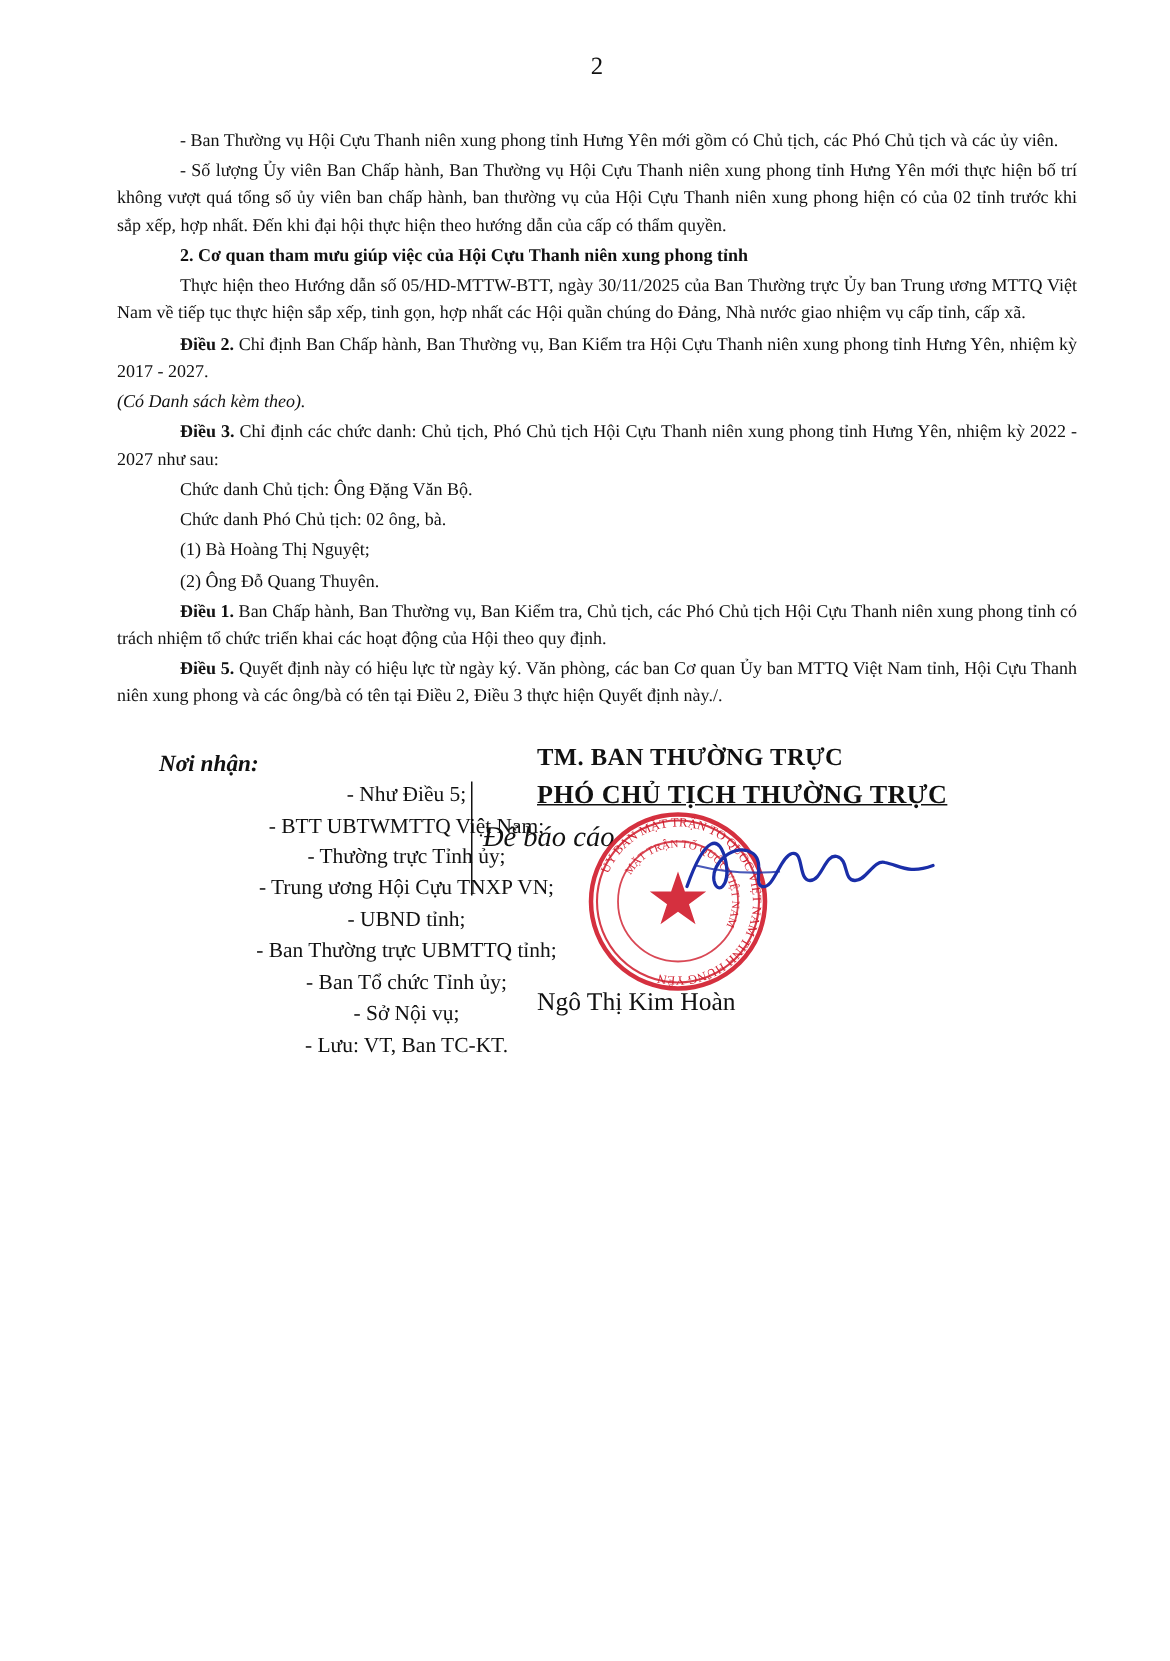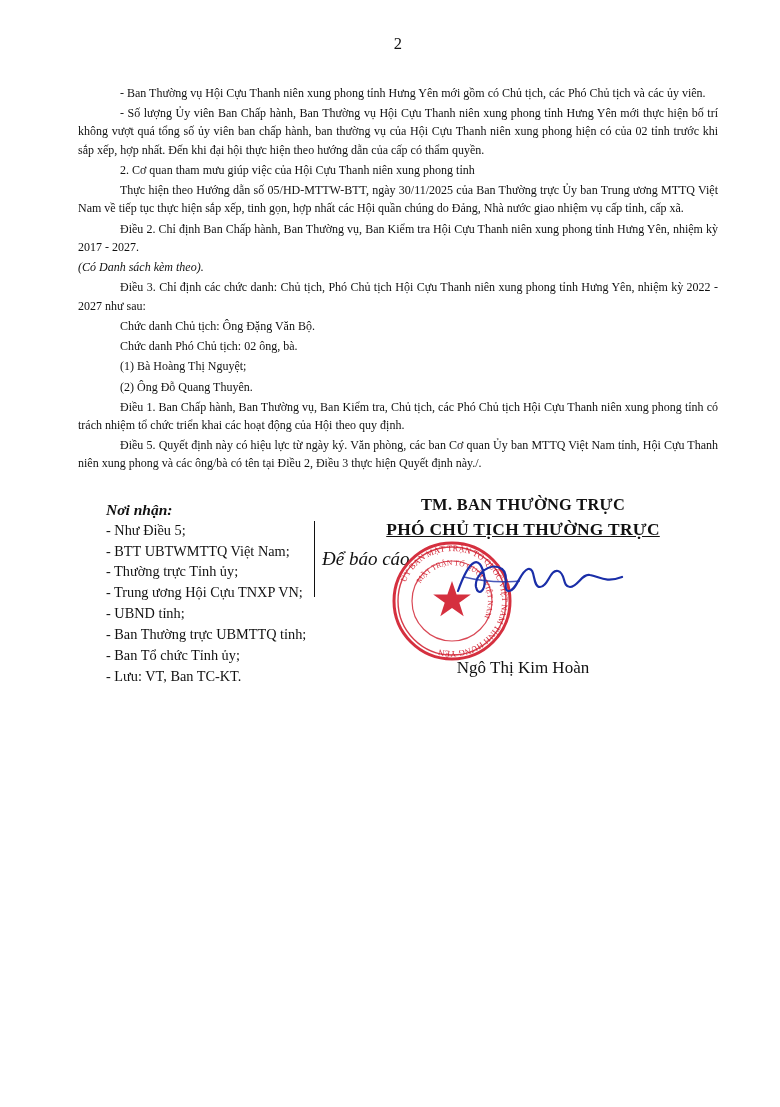--- a/index.html
+++ b/index.html
@@ -30,21 +30,21 @@
   .body-text p {
     margin: 0 0 2px 0;
     font-size: 12px;
     line-height: 1.52;
     text-align: justify;
     text-justify: inter-word;
   }
   .indent {
     text-indent: 42px;
   }
-  .bold { font-weight: normal; }
+  .bold { font-weight: bold; }
   .italic { font-style: italic; }
   .center { text-align: center; }
 
   
   .footer {
     position: relative;
     margin-top: 22px;
     height: 230px;
   }
   .recipients {
@@ -56,20 +56,21 @@
   .recipients .title {
     font-weight: bold;
     font-style: italic;
     font-size: 15.5px;
     margin-bottom: 1px;
   }
   .recipients ul {
     list-style: none;
     margin: 0;
     padding: 0;
+    text-align: center;
   }
   .recipients li {
     font-size: 14.3px;
     line-height: 1.46;
     white-space: nowrap;
   }
   .recip-bracket {
     position: absolute;
     left: 208px;
     top: 20px;
@@ -83,21 +84,21 @@
     top: 47px;
     font-size: 19px;
     font-style: italic;
   }
 
   .signblock {
     position: absolute;
     right: 30px;
     top: 0;
     width: 330px;
-    text-align: center;
+    text-align: left;
   }
   .signblock .line1 {
     font-weight: bold;
     font-size: 16.4px;
     letter-spacing: 0.3px;
   }
   .signblock .line2 {
     font-weight: bold;
     font-size: 17.4px;
     letter-spacing: 0.3px;
@@ -168,20 +169,21 @@
     <div class="recipients">
       <div class="title">Nơi nhận:</div>
       <ul>
         <li>- Như Điều 5;</li>
         <li>- BTT UBTWMTTQ Việt Nam;</li>
         <li>- Thường trực Tỉnh ủy;</li>
         <li>- Trung ương Hội Cựu TNXP VN;</li>
         <li>- UBND tỉnh;</li>
         <li>- Ban Thường trực UBMTTQ tỉnh;</li>
         <li>- Ban Tổ chức Tỉnh ủy;</li>
+        <li>- Sở Nội vụ;</li>
         <li>- Lưu: VT, Ban TC-KT.</li>
       </ul>
       <div class="recip-bracket"></div>
       <div class="recip-note">Để báo cáo</div>
     </div>
 
     <div class="signblock">
       <div class="line1">TM. BAN THƯỜNG TRỰC</div>
       <div class="line2">PHÓ CHỦ TỊCH THƯỜNG TRỰC</div>
       <div class="signer">Ngô Thị Kim Hoàn</div>

